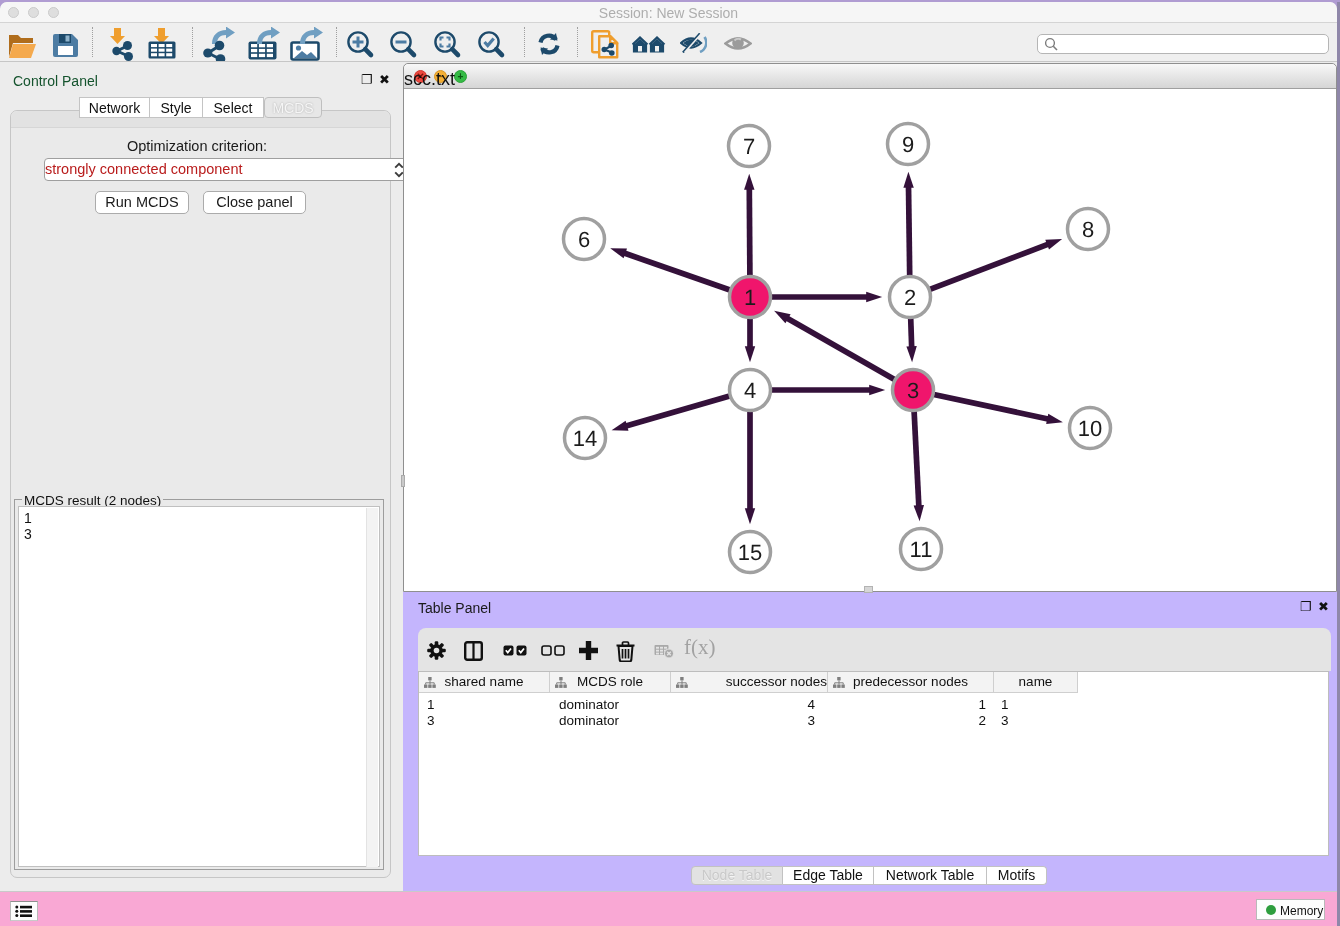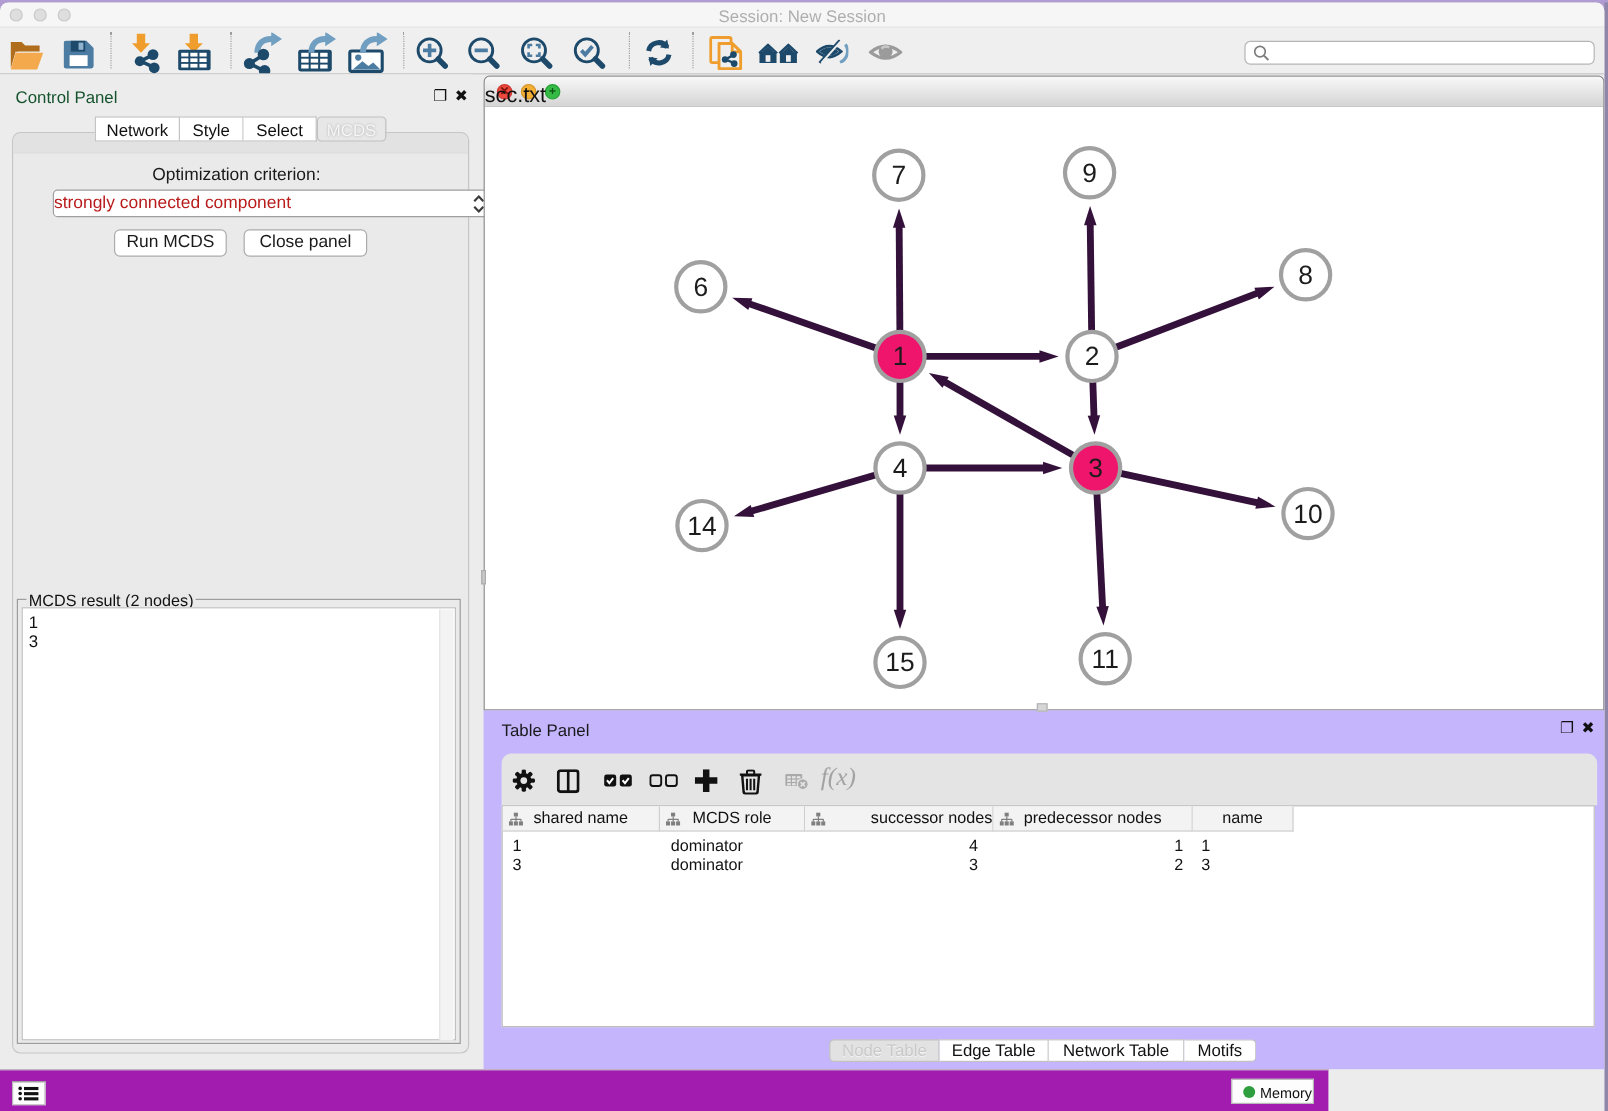--- a/index.html
+++ b/index.html
@@ -44,21 +44,21 @@
 #tp-toolbar { position:absolute; left:15px; top:36px; width:913px; height:43px; background:#e4e4e4; border-radius:8px 8px 0 0; }
 #tp-table { position:absolute; left:15px; top:79px; width:911px; height:185px; background:#fff; border:1px solid #bdbdbd; }
 .th { position:absolute; top:0; height:21px; background:#f3f3f3; border-right:1px solid #cfcfcf; border-bottom:1px solid #cfcfcf; font-size:13.5px; color:#111; text-align:center; line-height:20px; }
 .th svg { position:absolute; left:5px; top:5px; }
 .td { position:absolute; font-size:13.5px; color:#111; height:16px; line-height:16px; }
 #tp-tabs { position:absolute; left:288px; top:274px; height:19px; }
 #tp-tabs .tab { float:left; height:19px; background:#fff; border:1px solid #c2c2c2; border-left:none; font-size:14px; color:#111; text-align:center; line-height:17px; }
 #tp-tabs .tab.first { border-left:1px solid #c2c2c2; border-radius:4px 0 0 4px; background:#e2e2e2; color:#c9c9c9; text-shadow:0 1px 0 #f5f5f5; }
 #tp-tabs .tab.last { border-radius:0 4px 4px 0; }
 
-#statusbar { position:absolute; left:0; top:889px; width:1107px; height:35px; background:#a21caf; border-top:1px solid #c9c9c9; }
+#statusbar { position:absolute; left:0; top:889px; width:1337px; height:35px; background:#f9a8d4; border-top:1px solid #c9c9c9; }
 #listbtn { position:absolute; left:10px; top:9px; width:28px; height:20px; background:#fdfdfd; border:1px solid; border-color:#8f8f8f #b9b9b9 #c9c9c9; }
 #membtn { position:absolute; right:12px; top:7px; width:69px; height:21px; background:#fdfdfd; border:1px solid #b9b9b9; font-size:12px; color:#111; }
 #membtn .gdot { position:absolute; left:9px; top:5px; width:10px; height:10px; border-radius:50%; background:#2e9e3e; }
 #membtn .mtext { position:absolute; left:23px; top:3.5px; }
 </style>
 </head>
 <body>
 <div style="position:absolute; right:0; top:2px; width:3px; height:924px; background:#8f87a9;"></div>
 <div id="app">
   <div id="titlebar">
@@ -370,21 +370,21 @@
           <rect x="2" y="10.6" width="3" height="1.9" fill="#e4e4e4"></rect>
           <rect x="6" y="4.8" width="3" height="1.9" fill="#e4e4e4"></rect>
           <rect x="6" y="7.699999999999999" width="3" height="1.9" fill="#e4e4e4"></rect>
           <rect x="6" y="10.6" width="3" height="1.9" fill="#e4e4e4"></rect>
           <rect x="10" y="4.8" width="3" height="1.9" fill="#e4e4e4"></rect>
           <rect x="10" y="7.699999999999999" width="3" height="1.9" fill="#e4e4e4"></rect>
           <rect x="10" y="10.6" width="3" height="1.9" fill="#e4e4e4"></rect>
           <circle cx="15" cy="11.5" r="4.5" fill="#a9a9a9" stroke="#e4e4e4" stroke-width="1"></circle>
           <path d="M13.2,9.7 l3.6,3.6 m0,-3.6 l-3.6,3.6" stroke="#e4e4e4" stroke-width="1.4"></path>
         </svg>
-        <div style="position:absolute; left:266px; top:7px; width:44px; font-family:'Liberation Serif',serif; font-style:italic; font-size:21px; color:#a2a2a2;">f(x)</div>
+        <div style="position:absolute; left:266px; top:7px; width:44px; font-family:'Liberation Serif',serif; font-size:21px; color:#a2a2a2;">f(x)</div>
       </div>
     <div id="tp-table">
       <div class="th" style="left:0; width:131px;"><svg width="12" height="12" viewBox="0 0 12 12">
             <g fill="#7f7f7f">
               <rect x="4.2" y="0" width="3.4" height="3.4"></rect>
               <rect x="0" y="7.5" width="3.4" height="3.4"></rect>
               <rect x="4.2" y="7.5" width="3.4" height="3.4"></rect>
               <rect x="8.4" y="7.5" width="3.4" height="3.4"></rect>
             </g>
             <g stroke="#7f7f7f" stroke-width="1">

